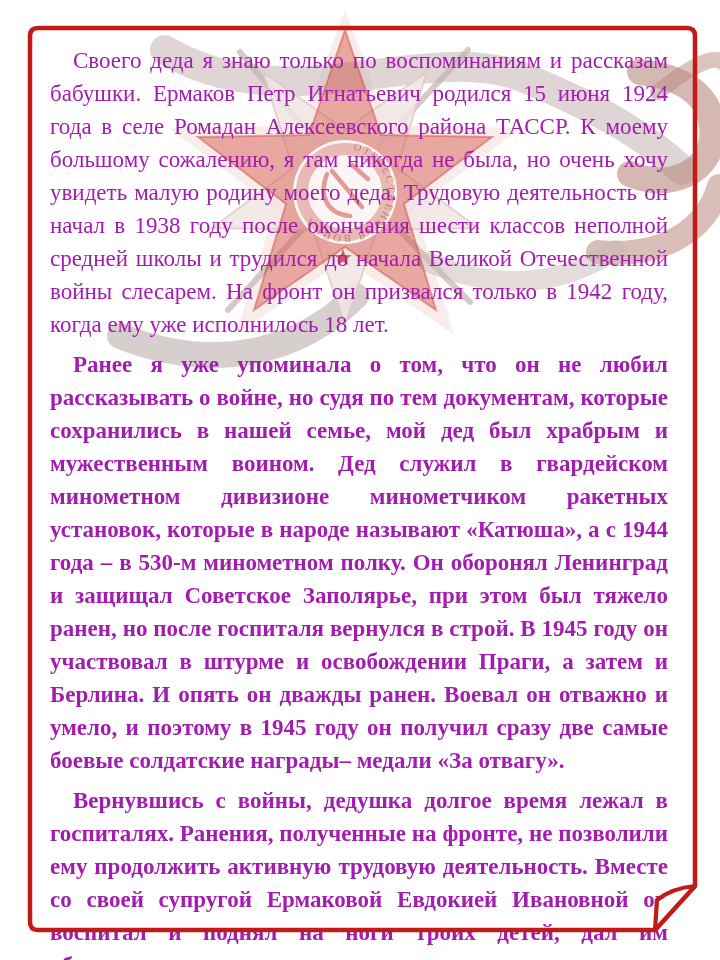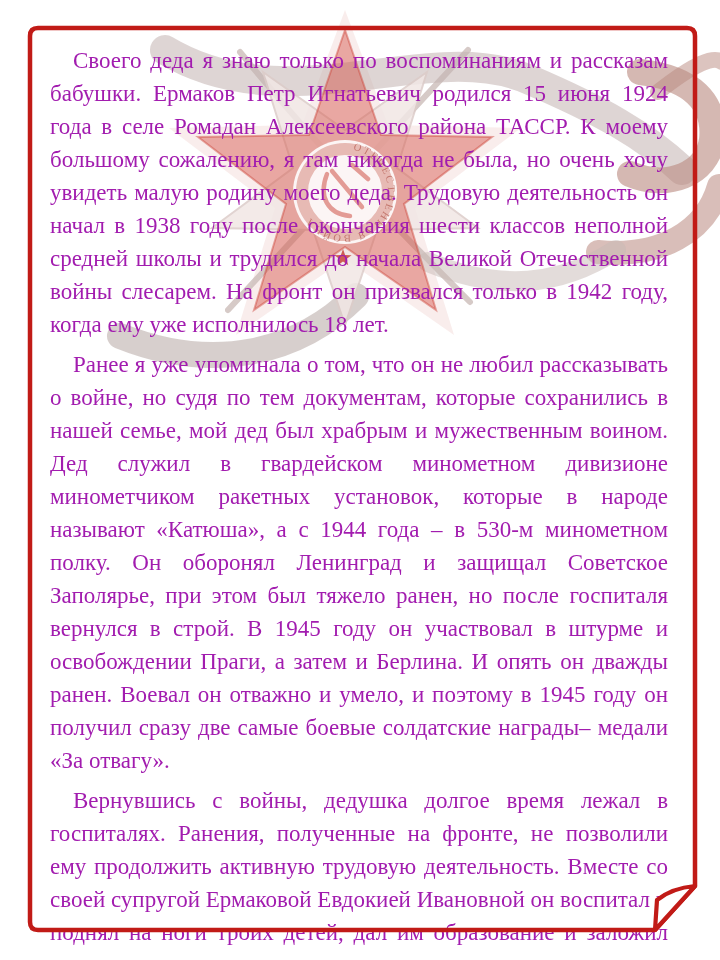--- a/index.html
+++ b/index.html
@@ -21,21 +21,21 @@
   }
   .essay {
     position: absolute;
     left: 50px; top: 44px; width: 618px;
     color: #a21caf;
     font-size: 23px;
     line-height: 33px;
     text-align: justify;
   }
   .essay p { margin: 0; text-indent: 23px; }
-  .essay p + p { margin-top: 7px; }
+  .essay p + p { margin-top: 7px; font-weight: bold; }
   .tab-gap { display: inline-block; width: 56px; height: 1px; }
 </style>
 </head>
 <body>
 
 <div class="page">
 
   <svg class="wm-svg" viewBox="0 0 720 960" aria-hidden="true">
     <g>
 

